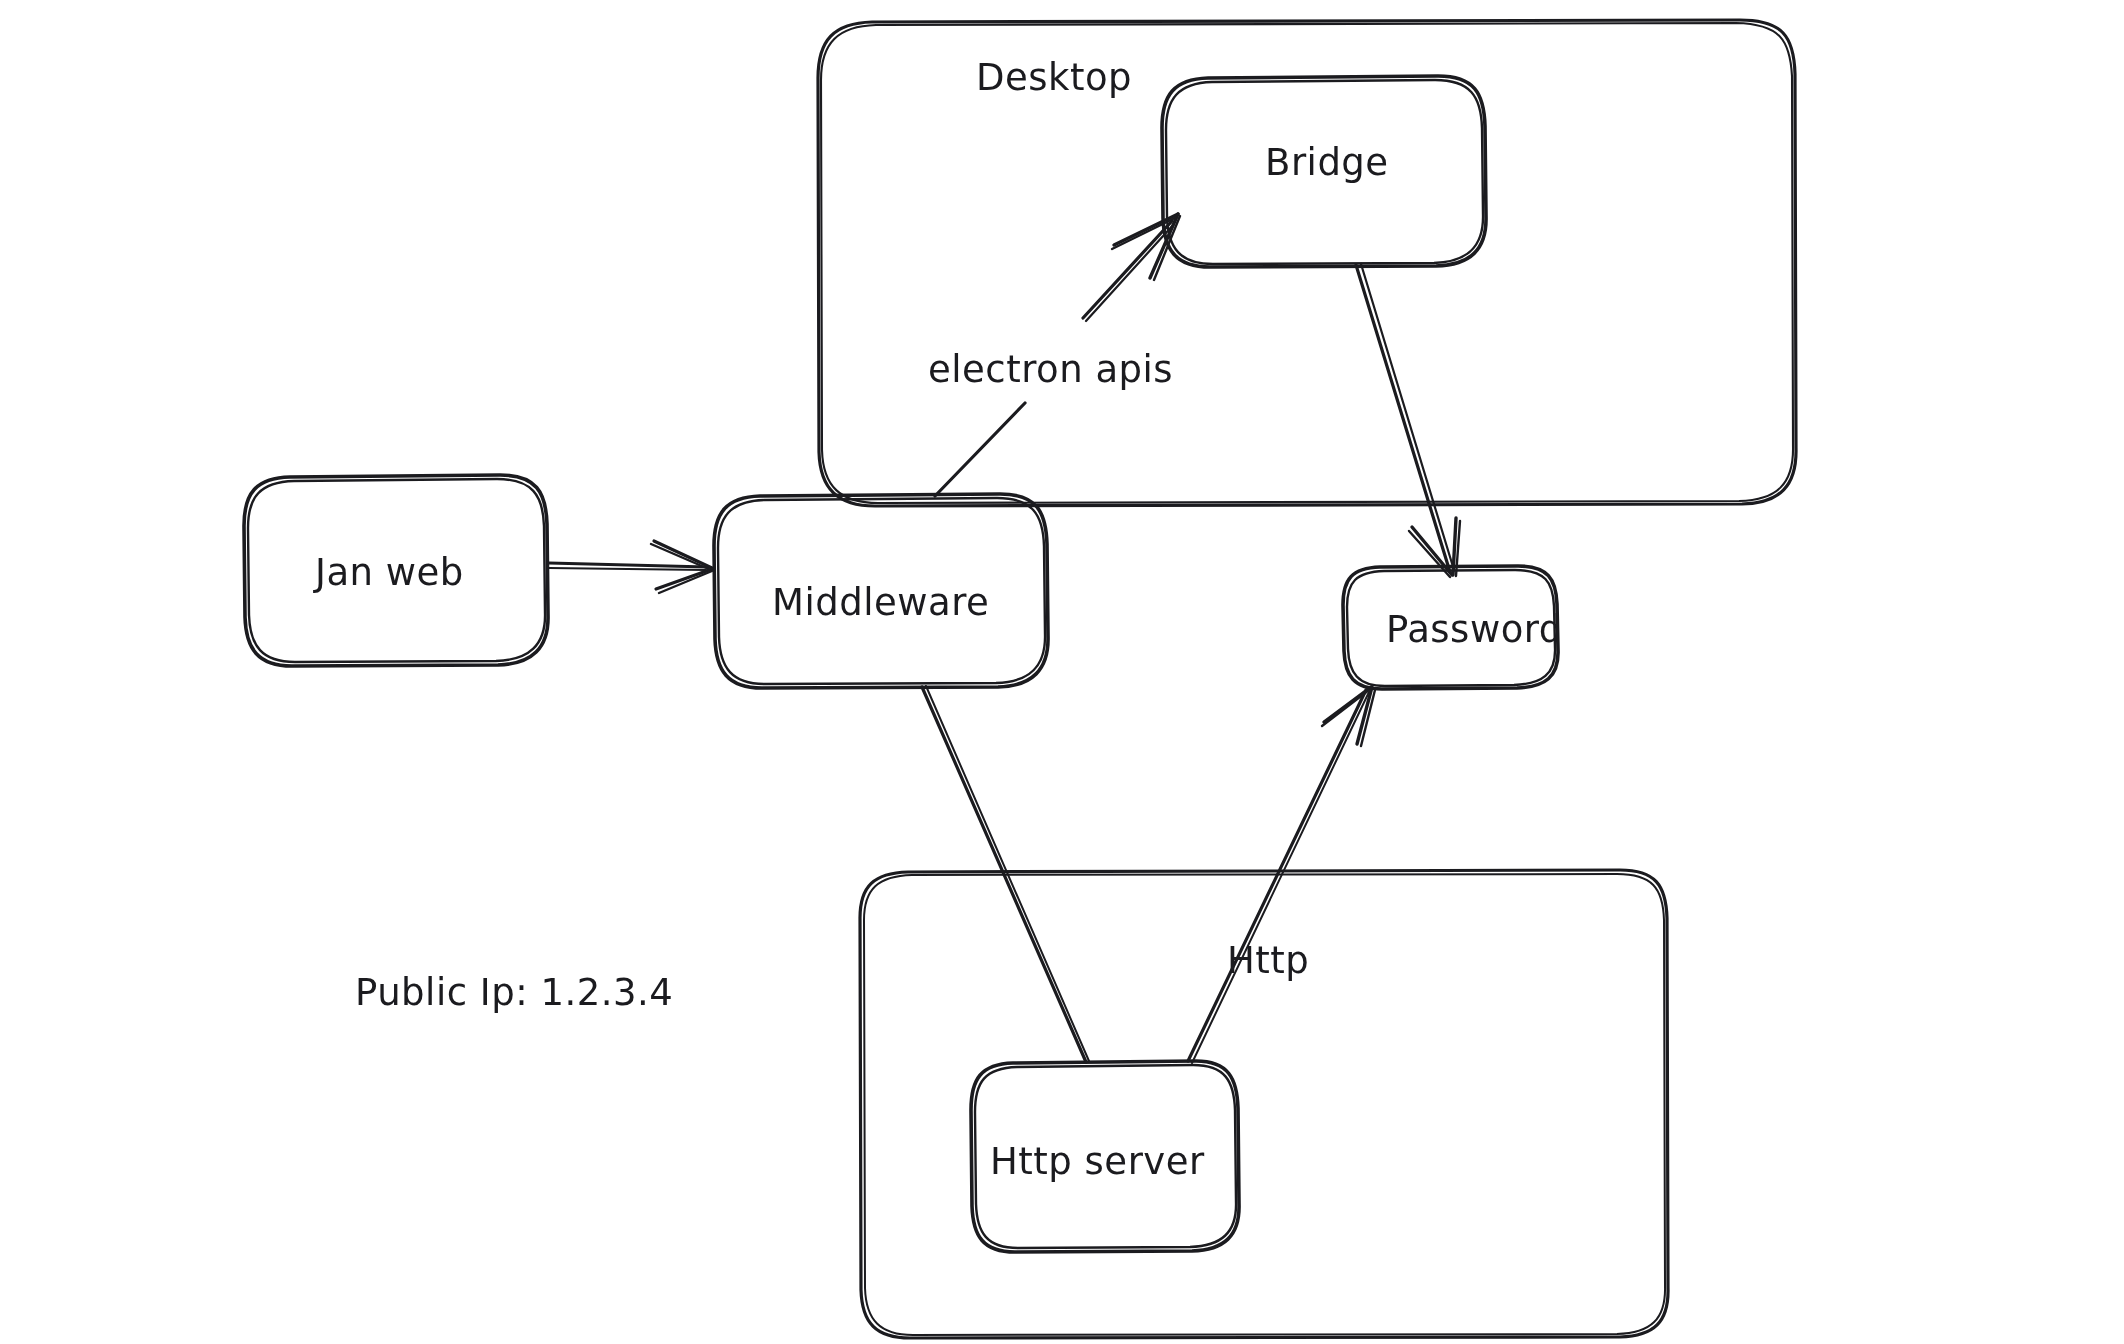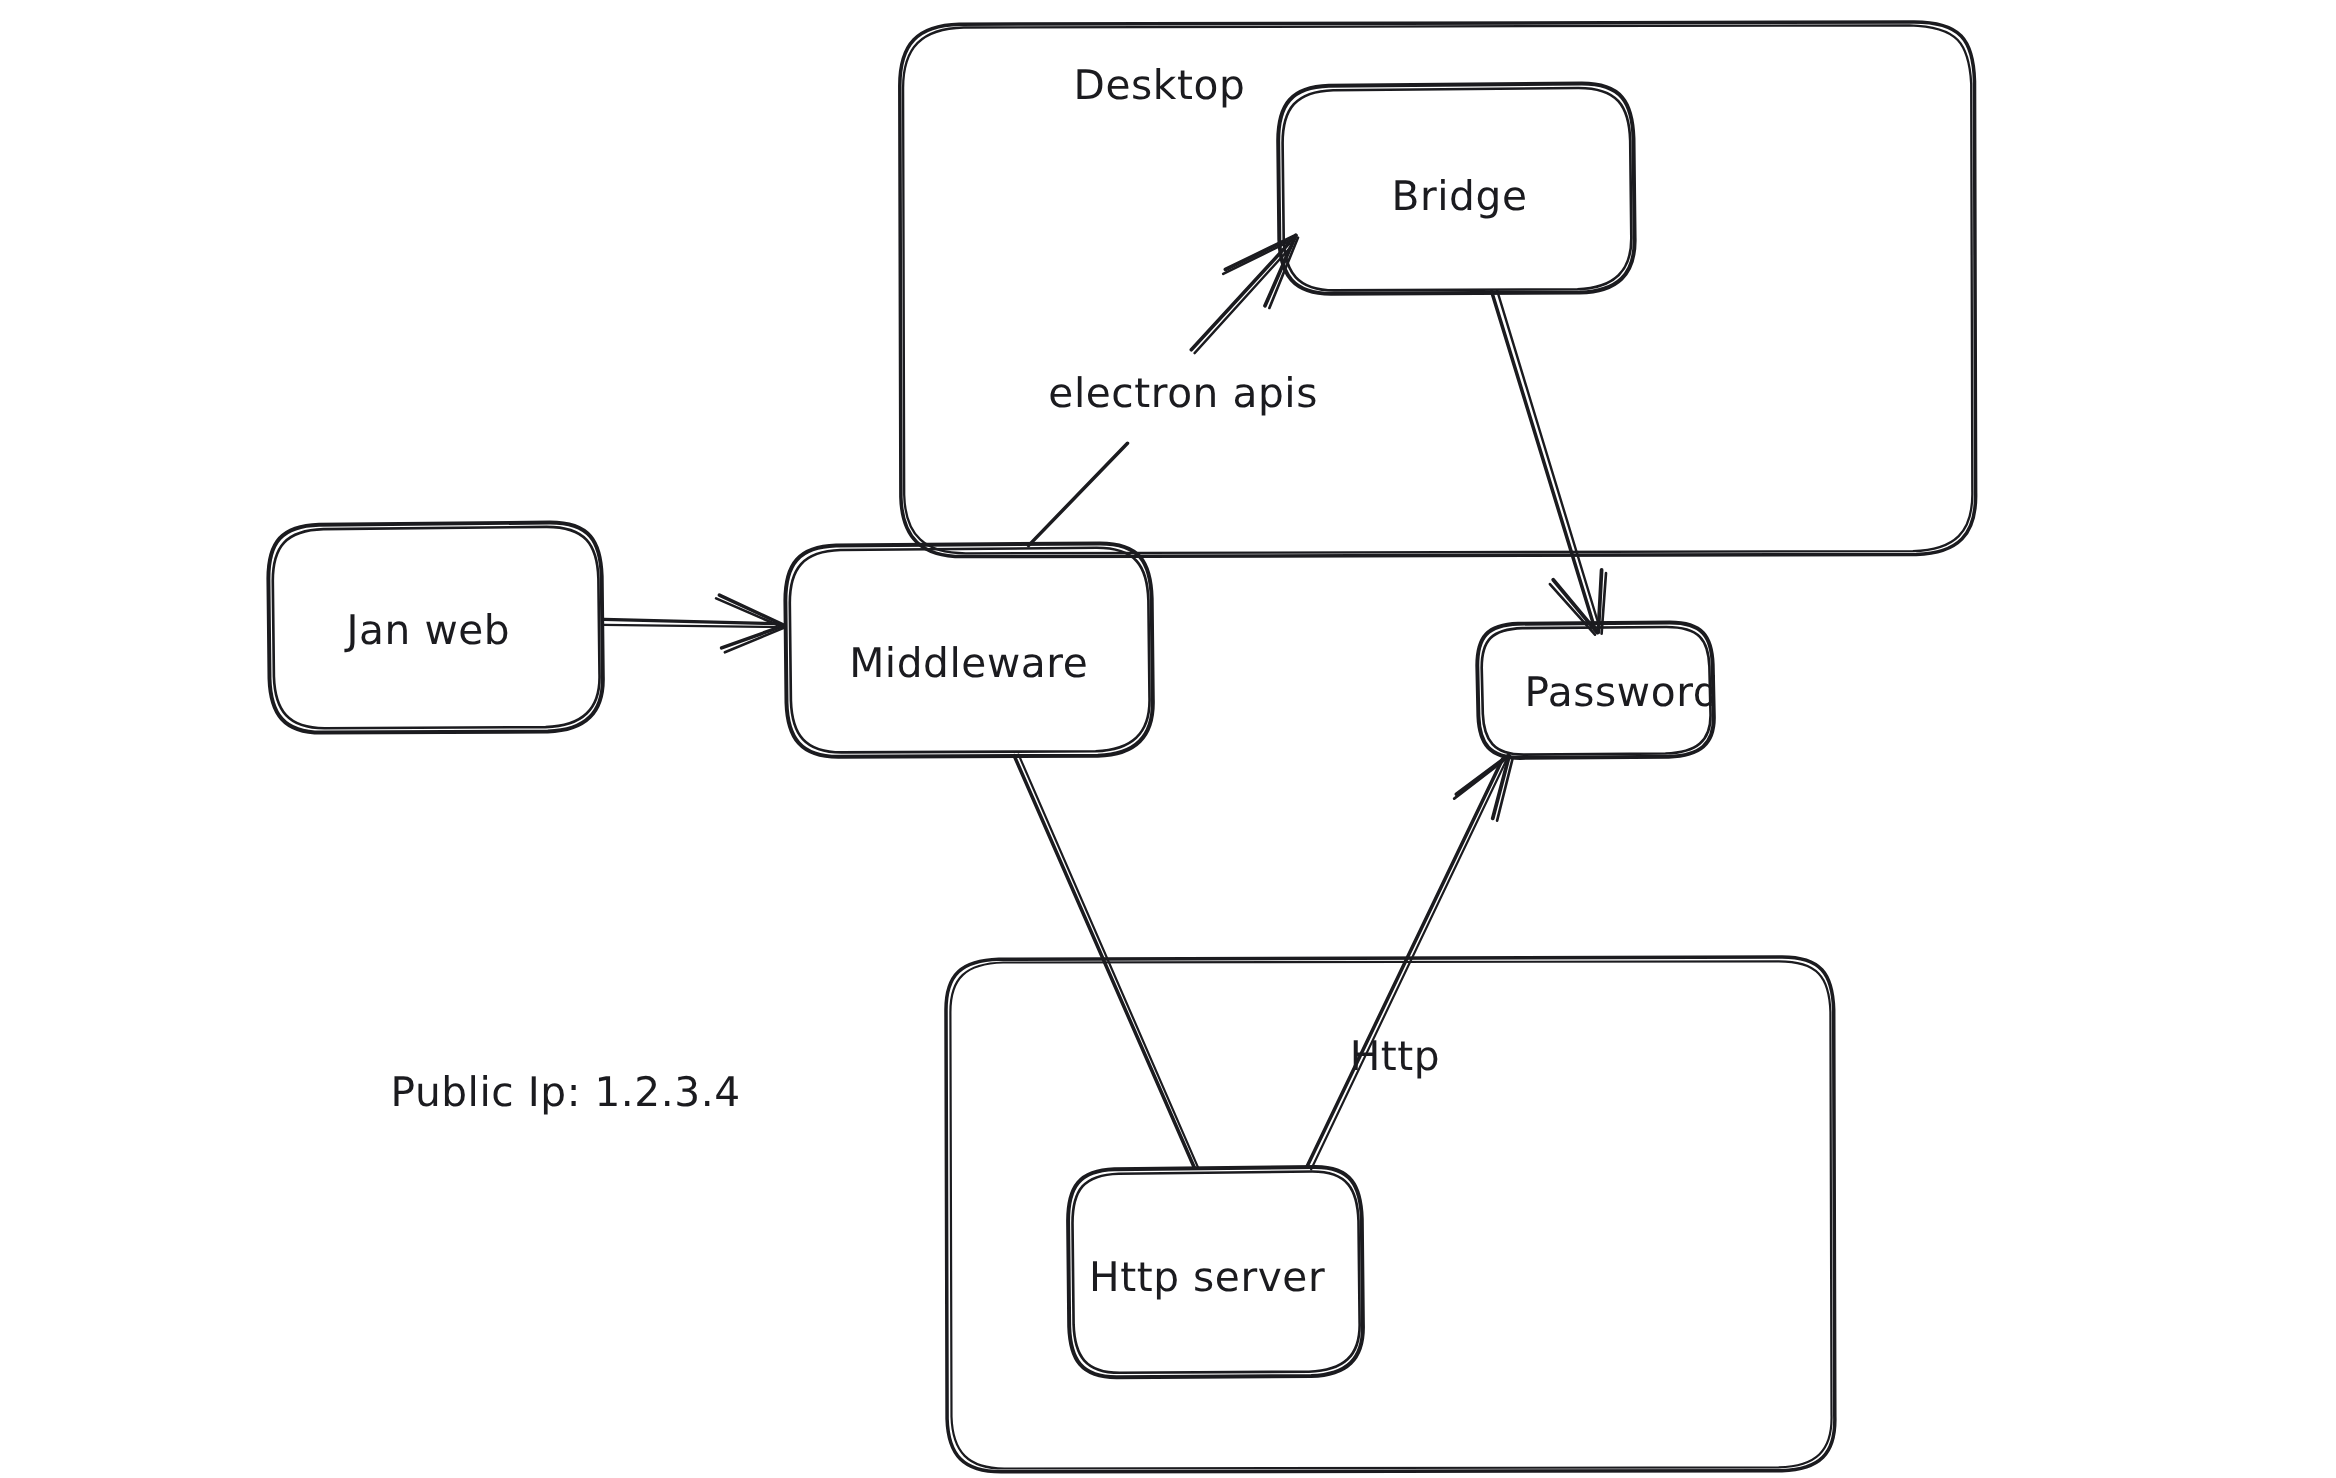--- a/index.html
+++ b/index.html
@@ -271,27 +271,27 @@
 
     </g>
   </svg>
 
   <div class="lbl group-label" style="left:976px; top:55px;">Desktop</div>
 
   <div class="lbl node-label" style="left:315px; top:550px;">Jan web</div>
 
   <div class="lbl node-label" style="left:772px; top:580px;">Middleware</div>
 
-  <div class="lbl node-label" style="left:1265px; top:156px;">Bridge</div>
+  <div class="lbl node-label" style="left:1265px; top:140px;">Bridge</div>
 
   <div class="lbl node-label" style="left:1386px; top:607px;">Password</div>
 
   <div class="lbl node-label" style="left:990px; top:1139px;">Http server</div>
 
-  <div class="lbl edge-label" style="left:928px; top:335px;margin-left:25px;">electron apis</div>
+  <div class="lbl edge-label" style="left:928px; top:347px;">electron apis</div>
 
 
   <div class="lbl edge-label" style="left:1227px; top:938px;">Http</div>
 
   <div class="lbl note-label" style="left:355px; top:958px;">
     <span class="note-line">Public Ip: 1.2.3.4</span>
   </div>
 
 </div>
 

